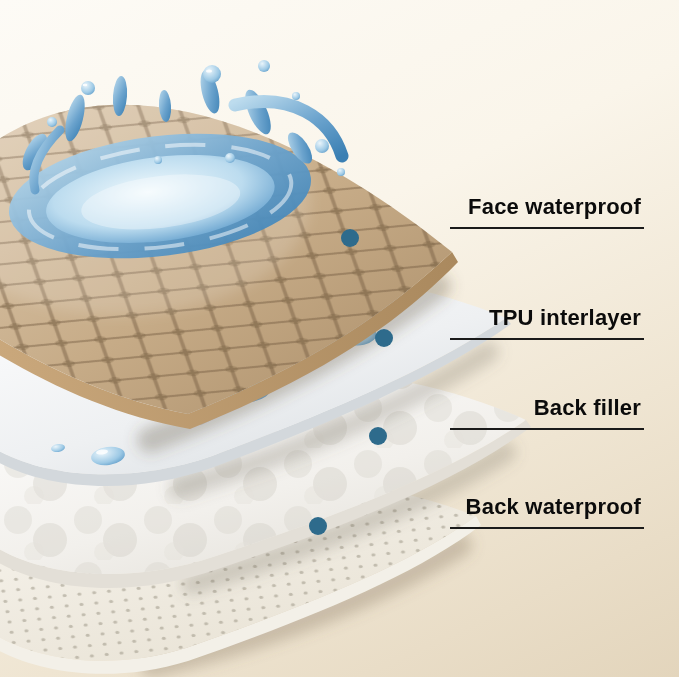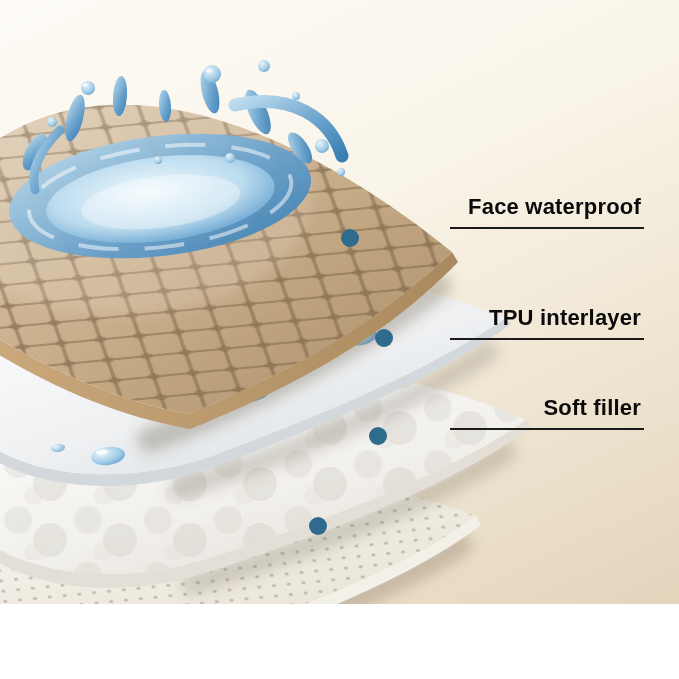--- a/index.html
+++ b/index.html
@@ -1,19 +1,19 @@
 <!DOCTYPE html>
 <html><head>
 <meta charset="utf-8">
 <style>
   * { margin:0; padding:0; box-sizing:border-box; }
   body { font-family:"Liberation Sans", sans-serif; }
   .stage{
     position:relative;
-    width:679px; height:604px;
+    width:679px; height:677px;
     background:linear-gradient(155deg,#fdfbf6 0%, #faf5ea 38%, #efe5d2 70%, #e3d5bc 100%);
     overflow:hidden;
   }
   .layers-svg{ position:absolute; inset:0; width:679px; height:679px; }
   .callout{
     position:absolute;
     left:450px;
     width:194px;
     text-align:right;
     padding:0 3px 7px 0;
@@ -177,15 +177,16 @@
     <g>
       <circle cx="350" cy="238" r="9" fill="#2e6b8c"></circle>
       <circle cx="384" cy="338" r="9" fill="#2e6b8c"></circle>
       <circle cx="378" cy="436" r="9" fill="#2e6b8c"></circle>
       <circle cx="318" cy="526" r="9" fill="#2e6b8c"></circle>
     </g>
   </svg>
 
   <div class="callout c1">Face waterproof</div>
   <div class="callout c2">TPU interlayer</div>
-  <div class="callout c3">Soft filler</div>
+  <div class="callout c3">Back filler</div>
+  <div class="callout c4">Back waterproof</div>
 
 </div>
 
 </body></html>

